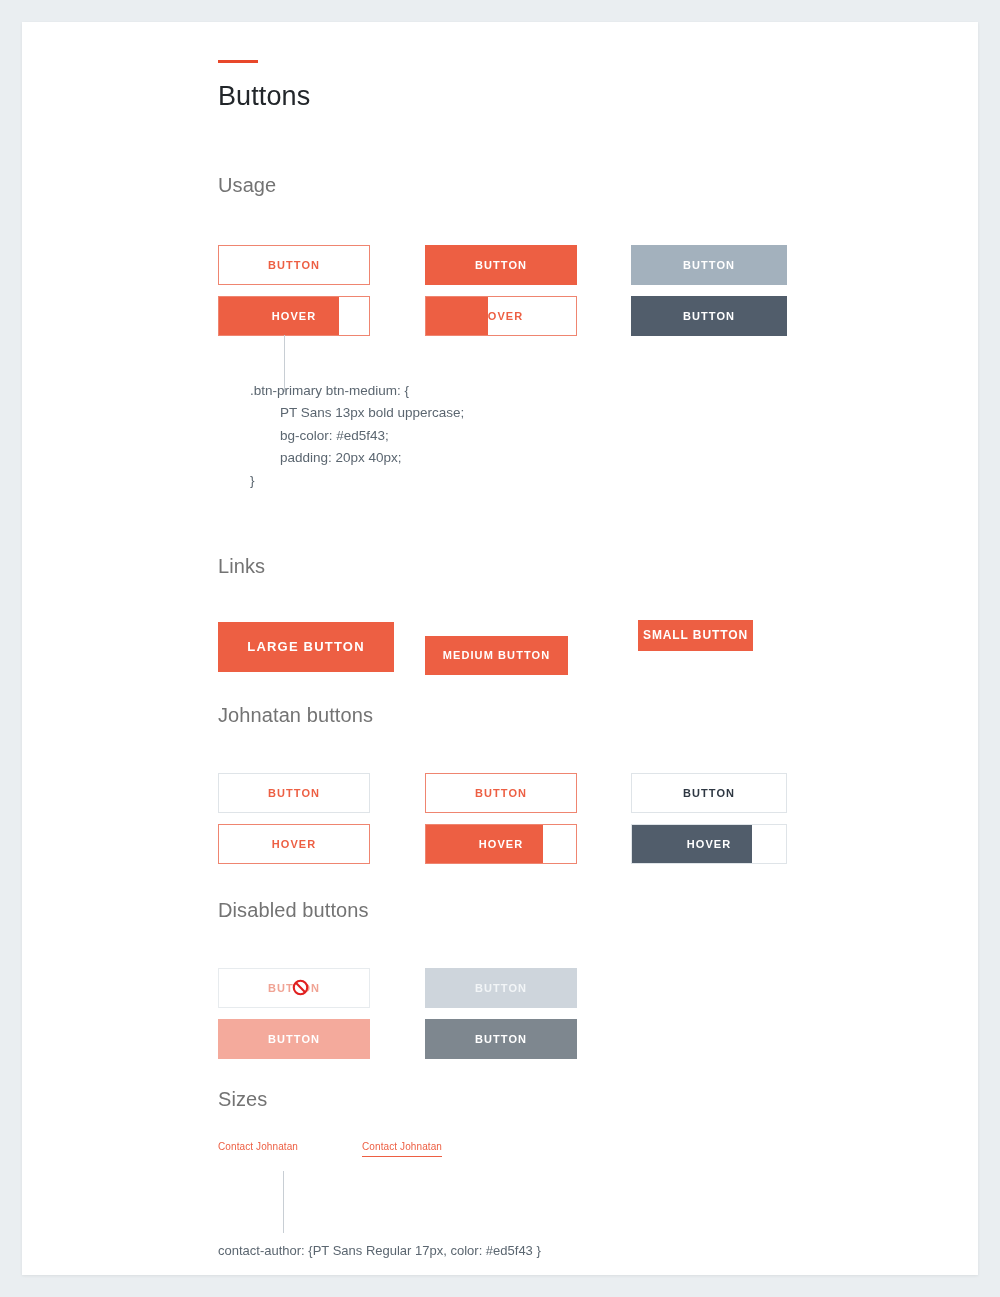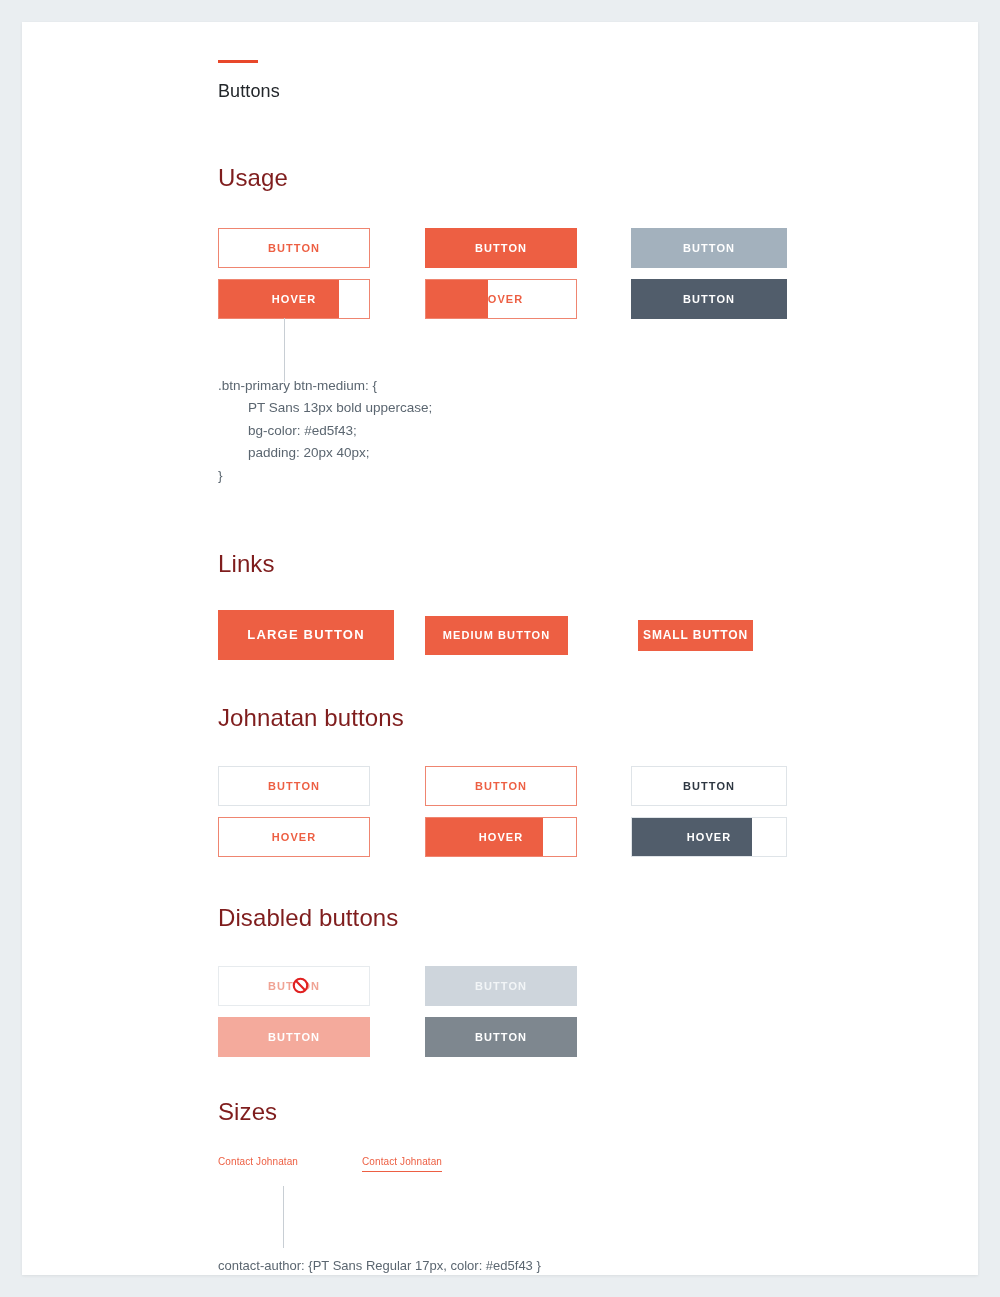--- a/index.html
+++ b/index.html
@@ -28,40 +28,40 @@
   }
 
   
   .accent-rule {
     width: 40px;
     height: 3px;
     background: #e8472a;
     margin-bottom: 18px;
   }
   .page-title {
-    font-size: 18px;
+    font-size: 27px;
     font-weight: 400;
     color: #22262a;
     letter-spacing: 0.1px;
     margin: 14px 0 0 0;
   }
 
   
   .section { position: relative; }
   .section-title {
-    font-size: 24px;
+    font-size: 20px;
     font-weight: 400;
-    color: #7f1d1d;
+    color: #737373;
     margin: 0;
     letter-spacing: 0.1px;
   }
 
   
   .btn-grid { position: relative; }
-  .col { position: absolute; top: 0; }
+  .col { position: absolute; top: 12px; }
   .col-1 { left: 0; }
   .col-2 { left: 207px; }
   .col-3 { left: 413px; }
 
   .btn {
     position: relative;
     display: flex;
     align-items: center;
     justify-content: center;
     font-family: "Liberation Sans", sans-serif;
@@ -95,21 +95,21 @@
   .ghost-disabled  { background: #ffffff; border: 1px solid #e7ebee; color: #f0a394; }
 
   .fill-orange { background: #ed5f43; }
   .fill-dark   { background: #515d6b; }
 
   
   .hover-white-lbl { color: #ffffff; }
 
   
   .size-large  { width: 176px; height: 50px; font-size: 13px; letter-spacing: 1.2px; }
-  .size-medium { width: 143px; height: 39px; font-size: 11px; letter-spacing: 1.1px; }
+  .size-medium { width: 143px; height: 39px; font-size: 11px; letter-spacing: 1.1px; margin-top: 20px; }
   .size-small  { width: 115px; height: 31px; font-size: 12px; letter-spacing: 0.9px; }
 
   
   .connector {
     position: absolute;
     width: 1px;
     background: #c8ced4;
   }
   .code-block {
     font-family: "Liberation Sans", sans-serif;
@@ -184,21 +184,21 @@
             <span class="lbl">BUTTON</span>
           </div>
           <div class="btn w156 solid-dark-slate" style="margin-top:11px;">
             <span class="lbl">BUTTON</span>
           </div>
         </div>
       </div>
 
       <div class="connector" style="left:66px; top:143px; height:75px;"></div>
 
-      <div class="code-block" style="margin-top:24px;">
+      <div class="code-block" style="margin-top:24px;margin-left:32px;">
 <span>.btn-primary btn-medium: {</span>
 <span style="padding-left:30px;">PT Sans 13px bold uppercase;</span>
 <span style="padding-left:30px;">bg-color: #ed5f43;</span>
 <span style="padding-left:30px;">padding: 20px 40px;</span>
 <span>}</span>
       </div>
     </div>
 
     <div class="section" style="margin-top:40px;">
       <h2 class="section-title">Links</h2>

